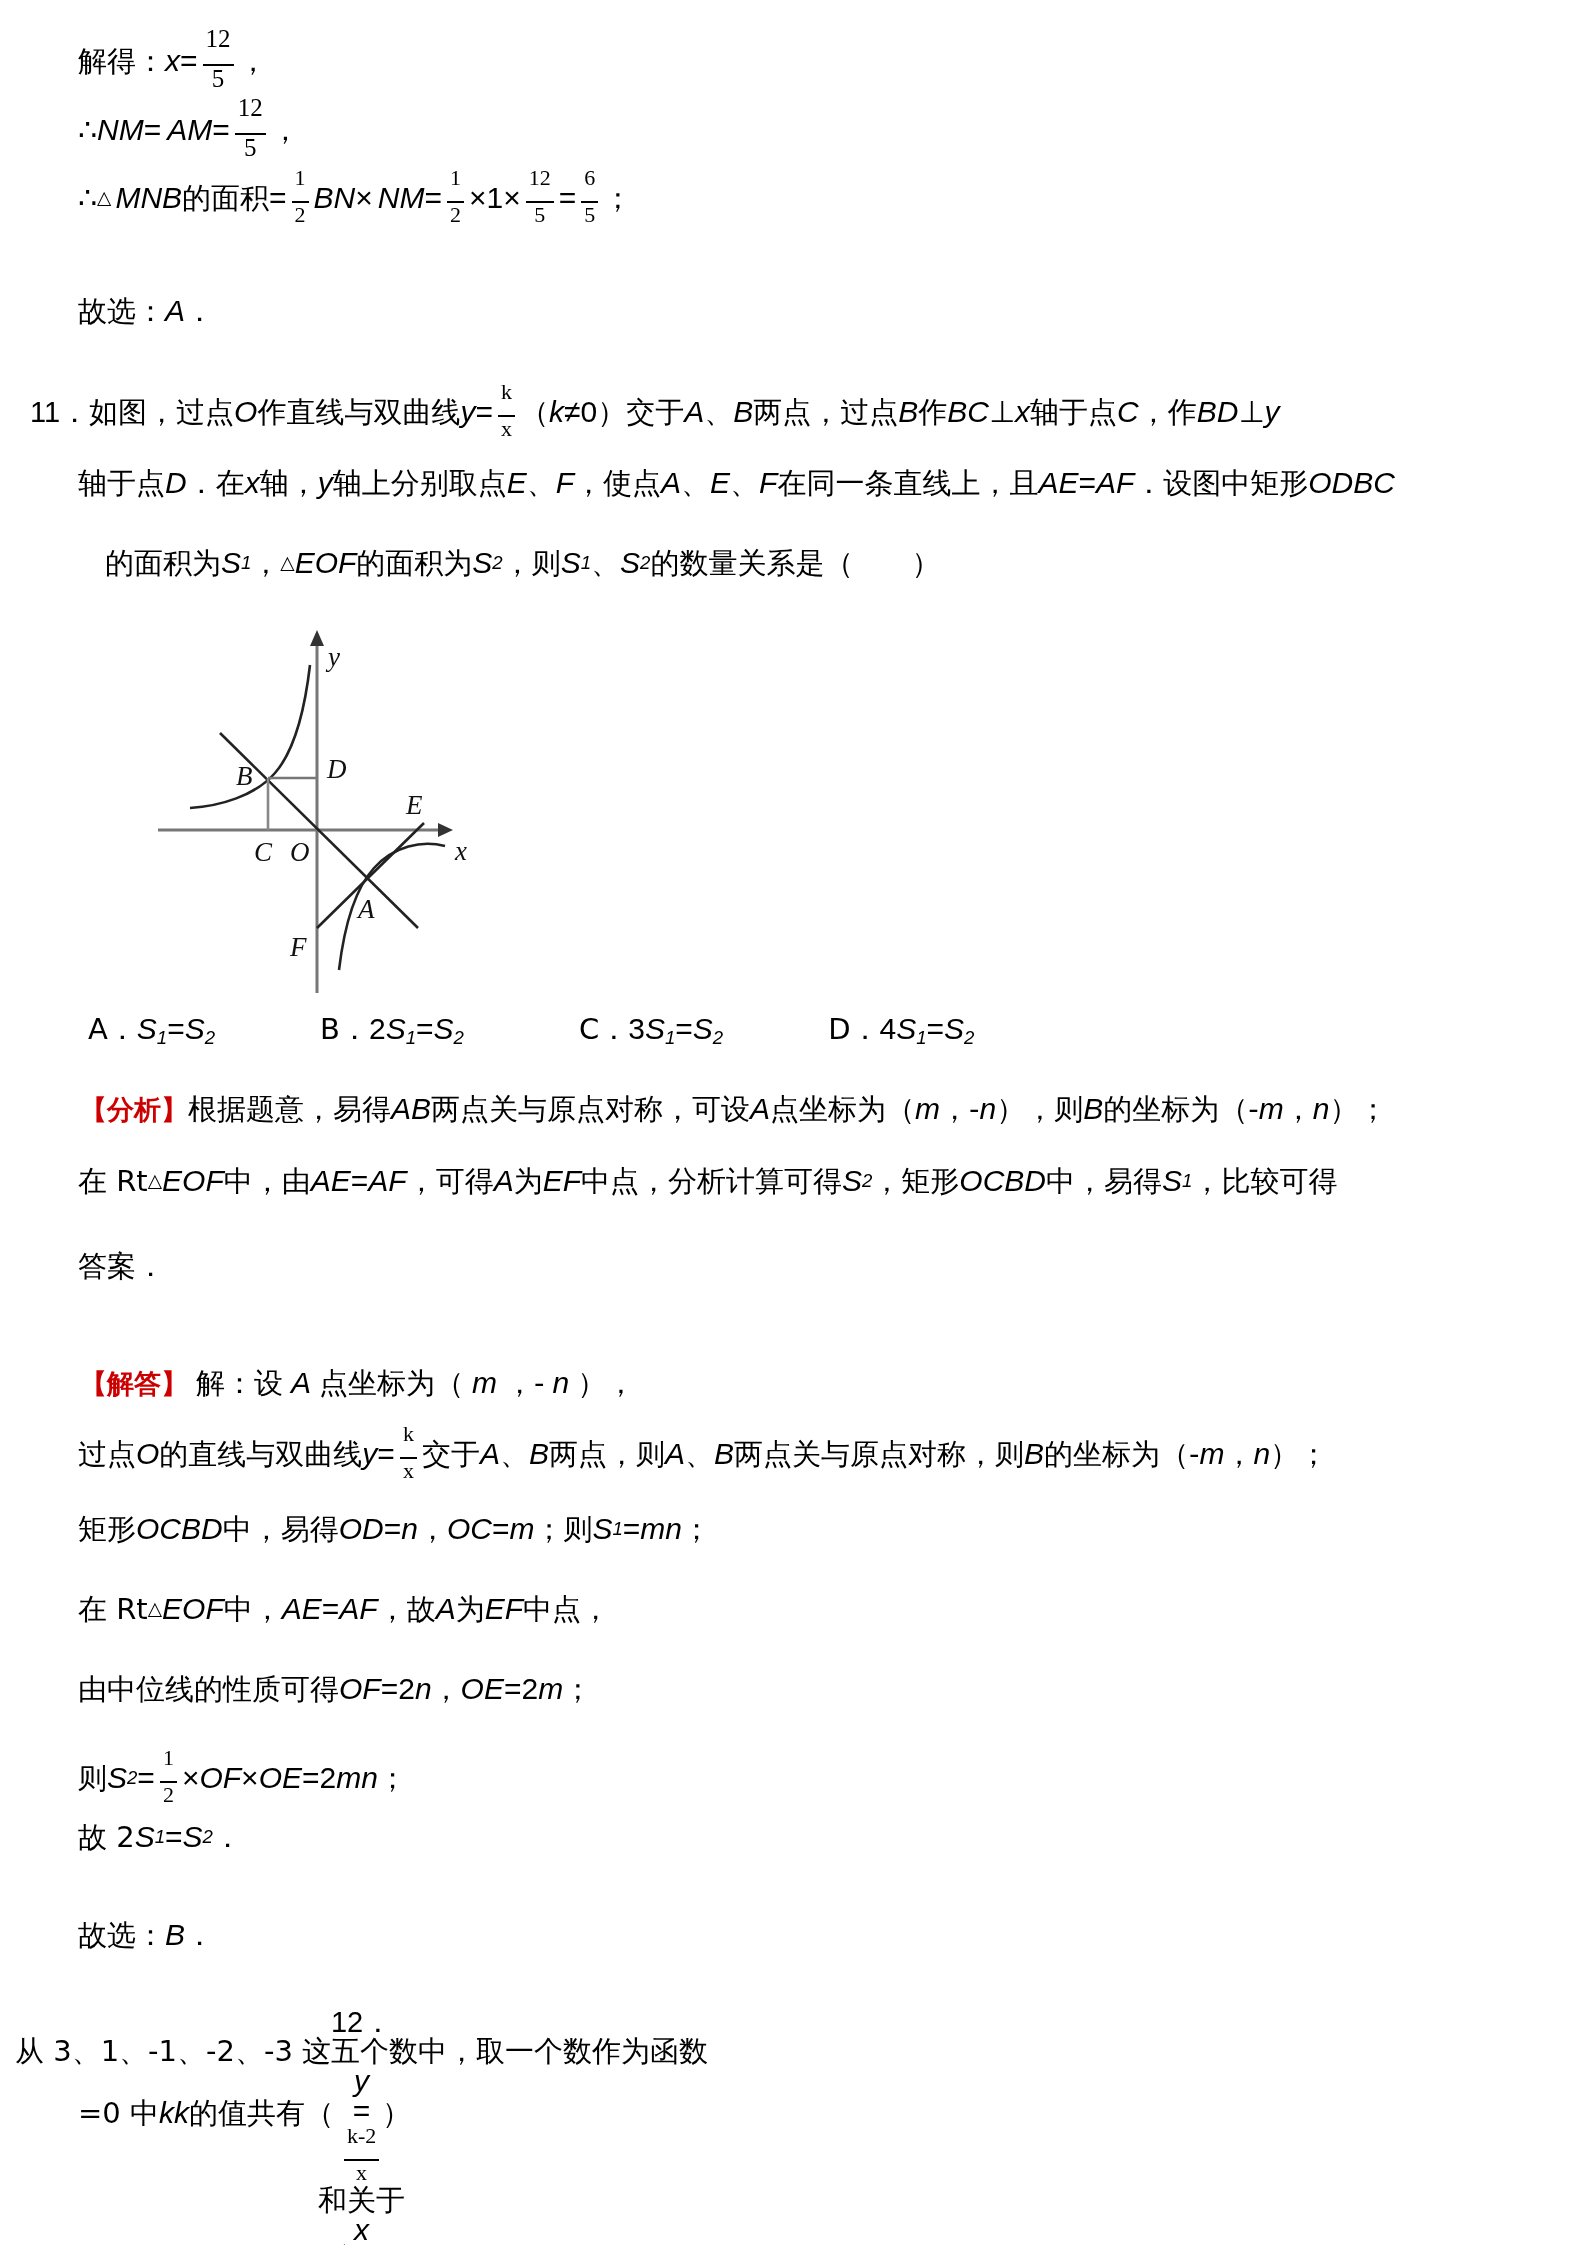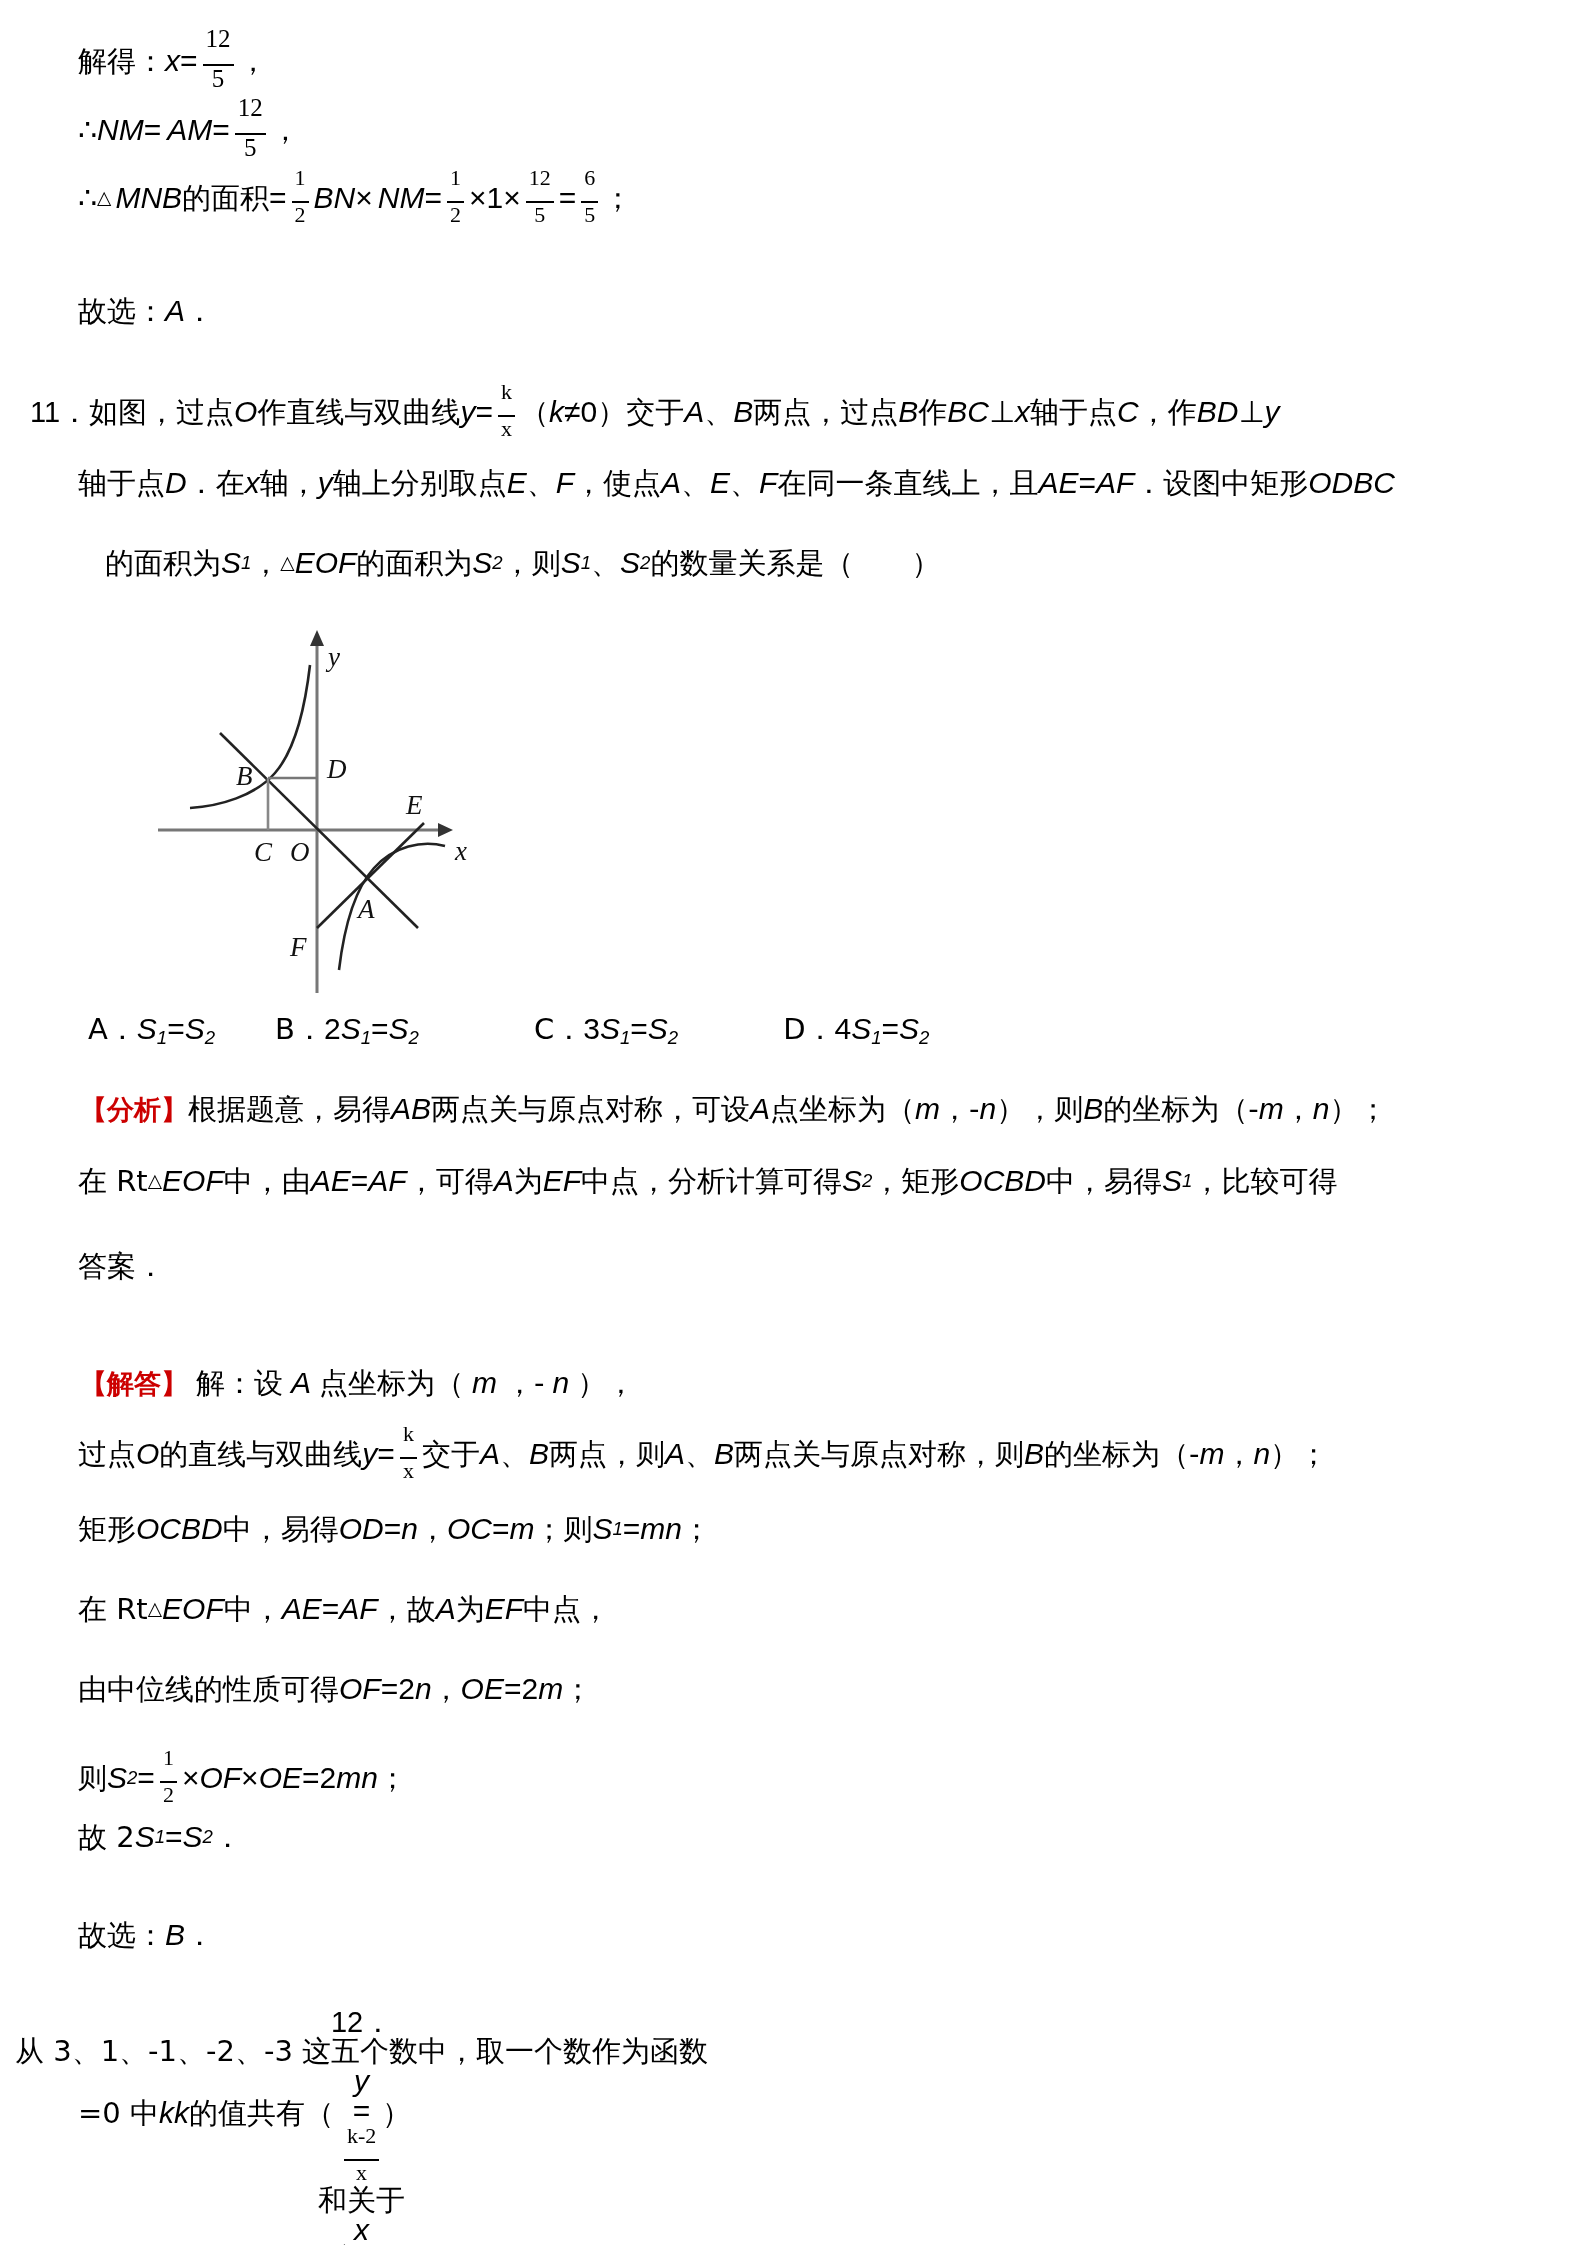--- a/index.html
+++ b/index.html
@@ -267,21 +267,21 @@
       <text x="208" y="300" font-family="Liberation Serif, serif" font-size="27" font-style="italic" fill="#111">A</text>
       <text x="305" y="242" font-family="Liberation Serif, serif" font-size="27" font-style="italic" fill="#111">x</text>
       <text x="178" y="48" font-family="Liberation Serif, serif" font-size="27" font-style="italic" fill="#111">y</text>
     </svg>
   </div>
 
   <div class="ln line" style="left:88px; top:1014px;">
     <span class="opt">
       <span class="zh">A．</span><span></span><span class="it">S</span><sub class="s">1</sub><span>=</span><span class="it">S</span><sub class="s">2</sub>
     </span>
-    <span class="opt" style="margin-left:60px">
+    <span class="opt" style="margin-left:105px">
       <span class="zh">B．</span><span>2</span><span class="it">S</span><sub class="s">1</sub><span>=</span><span class="it">S</span><sub class="s">2</sub>
     </span>
     <span class="opt" style="margin-left:115px">
       <span class="zh">C．</span><span>3</span><span class="it">S</span><sub class="s">1</sub><span>=</span><span class="it">S</span><sub class="s">2</sub>
     </span>
     <span class="opt" style="margin-left:105px">
       <span class="zh">D．</span><span>4</span><span class="it">S</span><sub class="s">1</sub><span>=</span><span class="it">S</span><sub class="s">2</sub>
     </span>
   </div>
 

